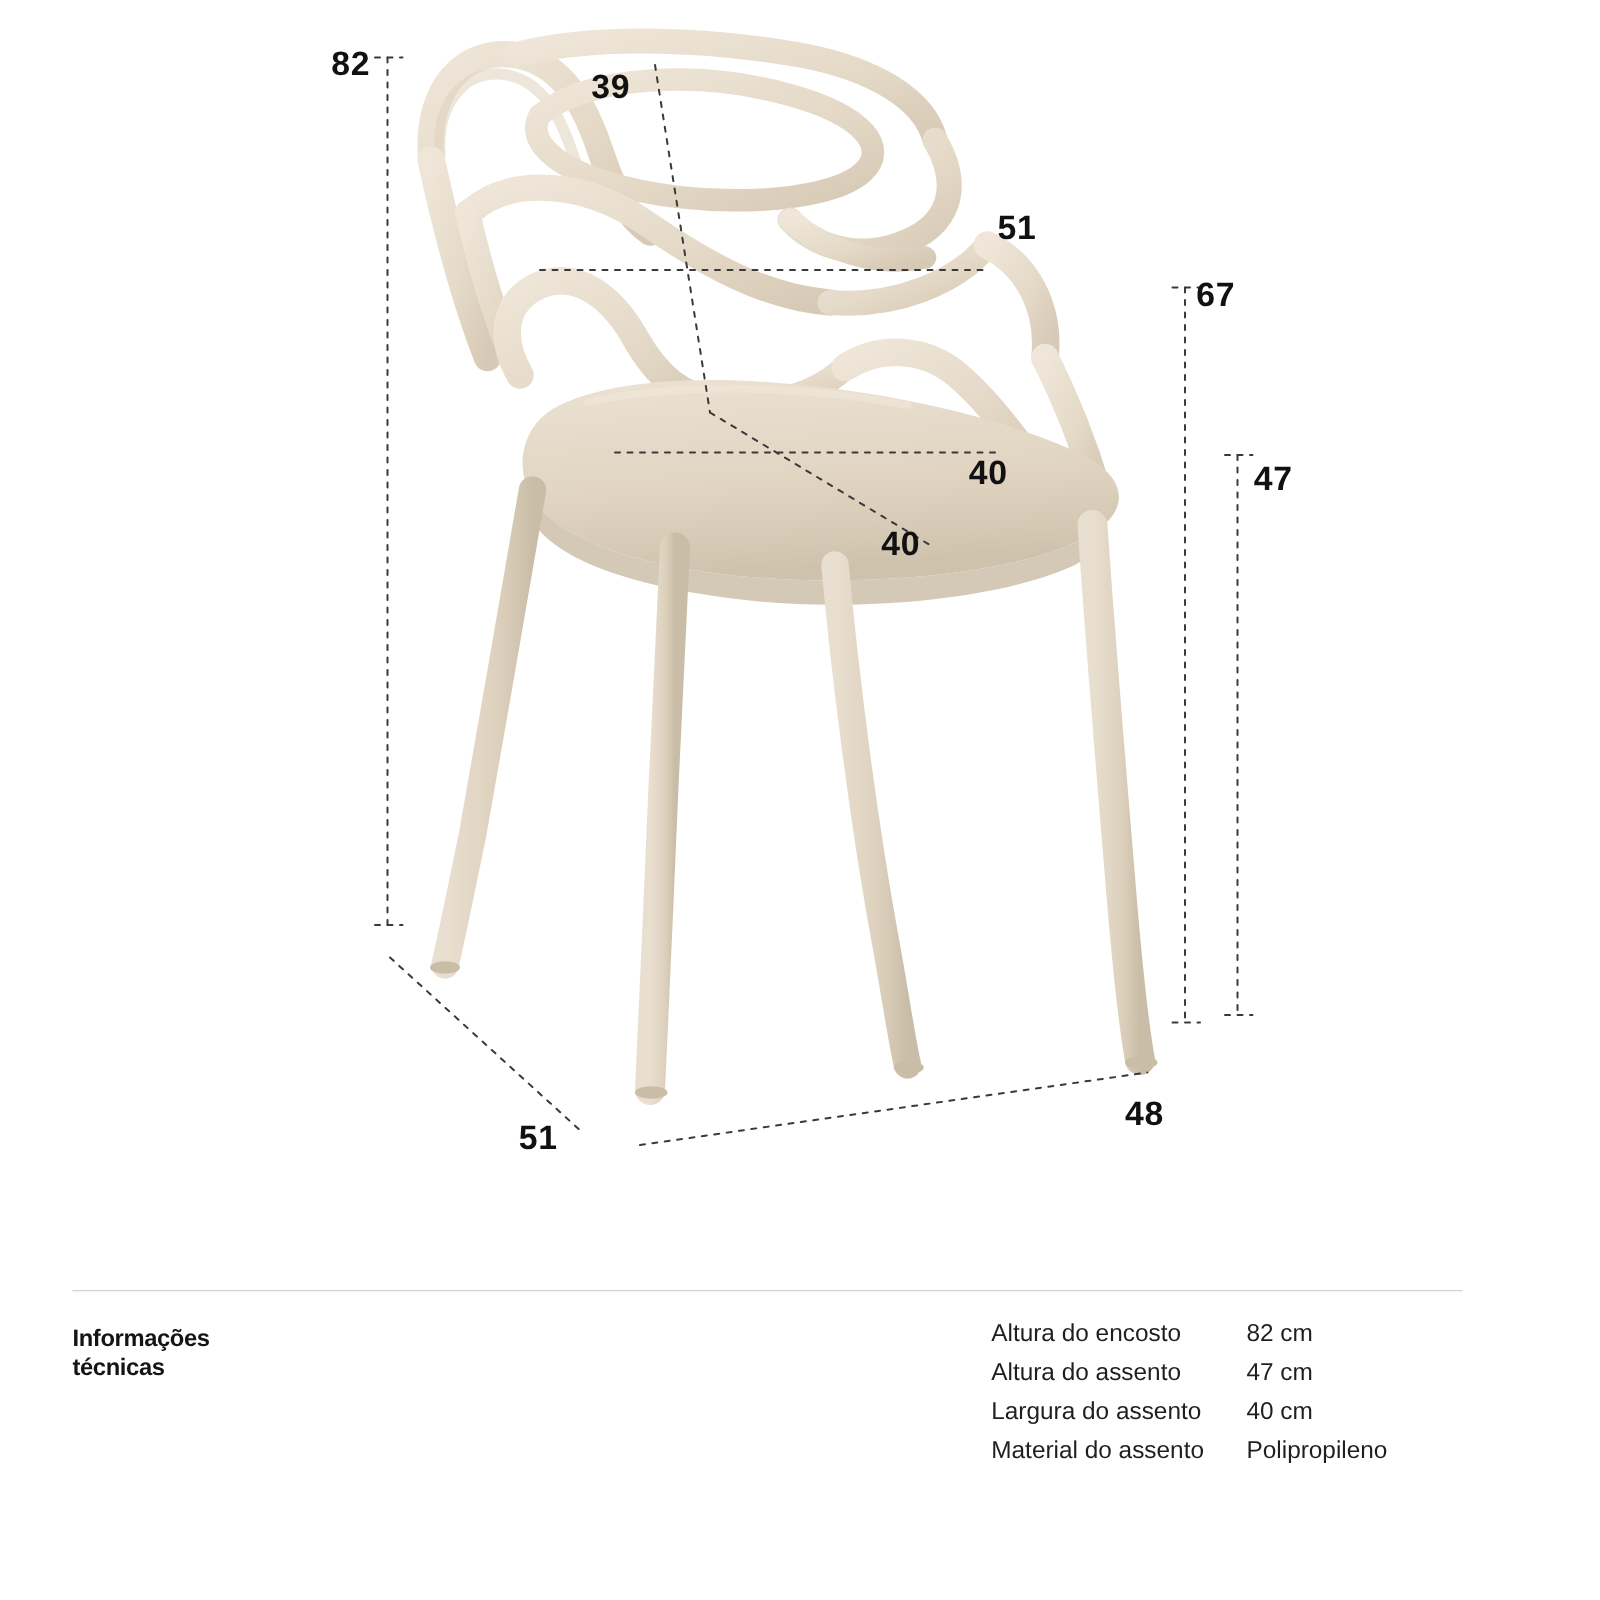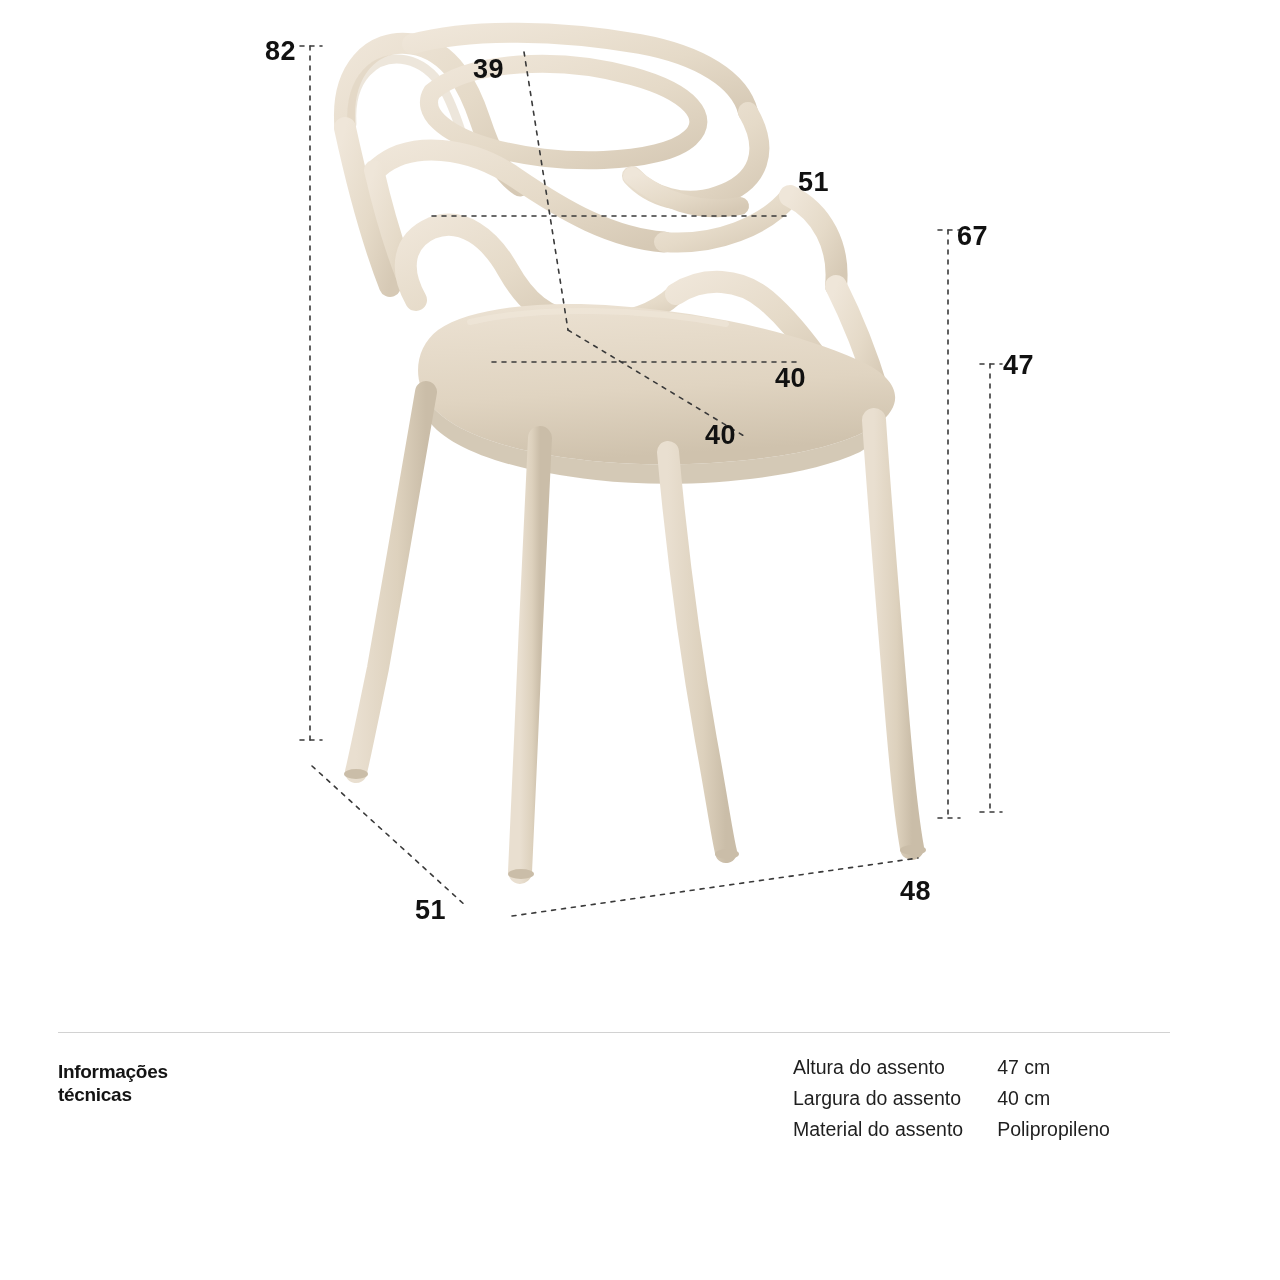--- a/index.html
+++ b/index.html
@@ -194,35 +194,39 @@
         <path d="M312 766 L466 906"></path>
 
         <path d="M512 916 L918 858"></path>
       </g>
     </svg>
 
     <div class="dim-label" style="left:265px; top:36px;">82</div>
     <div class="dim-label" style="left:473px; top:54px;">39</div>
     <div class="dim-label" style="left:798px; top:167px;">51</div>
     <div class="dim-label" style="left:957px; top:221px;">67</div>
-    <div class="dim-label" style="left:1003px; top:350px;">47</div>
+    <div class="dim-label" style="left:1003px; top:368px;">47</div>
     <div class="dim-label" style="left:775px; top:363px;">40</div>
     <div class="dim-label" style="left:705px; top:420px;">40</div>
     <div class="dim-label" style="left:415px; top:895px;">51</div>
     <div class="dim-label" style="left:900px; top:876px;">48</div>
   </div>
 
   <div id="divider"></div>
 
   <div id="info-title" style="white-space: pre-line;">Informações
 técnicas</div>
 
   <table id="spec-table">
     <tbody>
       <tr>
+        <td class="spec-label">Altura do encosto</td>
+        <td class="spec-value">82 cm</td>
+      </tr>
+      <tr>
         <td class="spec-label">Altura do assento</td>
         <td class="spec-value">47 cm</td>
       </tr>
       <tr>
         <td class="spec-label">Largura do assento</td>
         <td class="spec-value">40 cm</td>
       </tr>
       <tr>
         <td class="spec-label">Material do assento</td>
         <td class="spec-value">Polipropileno</td>

